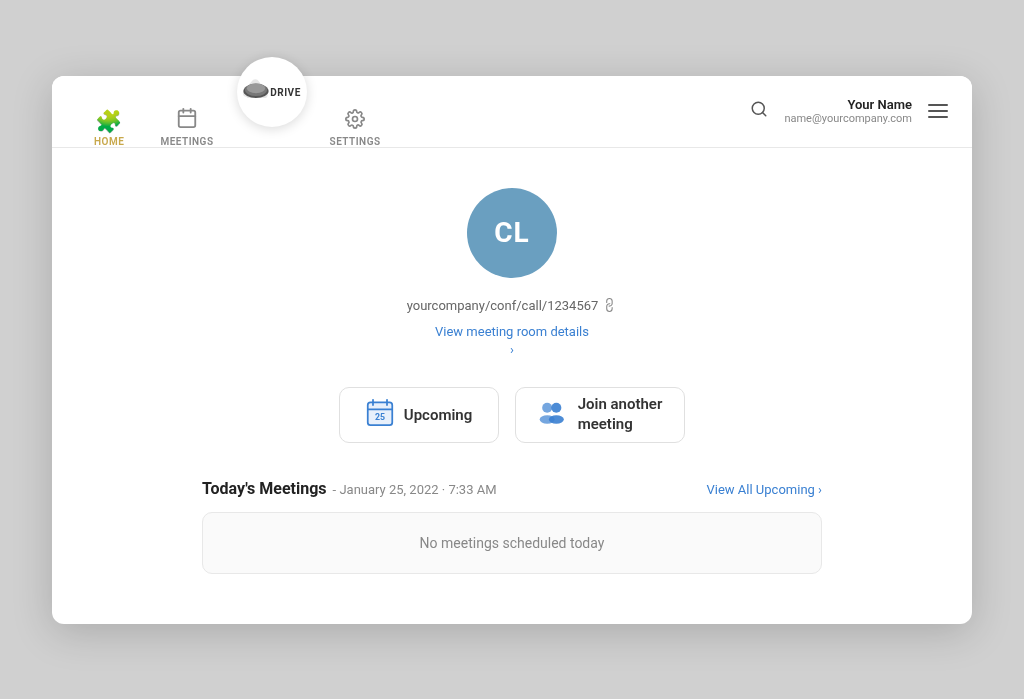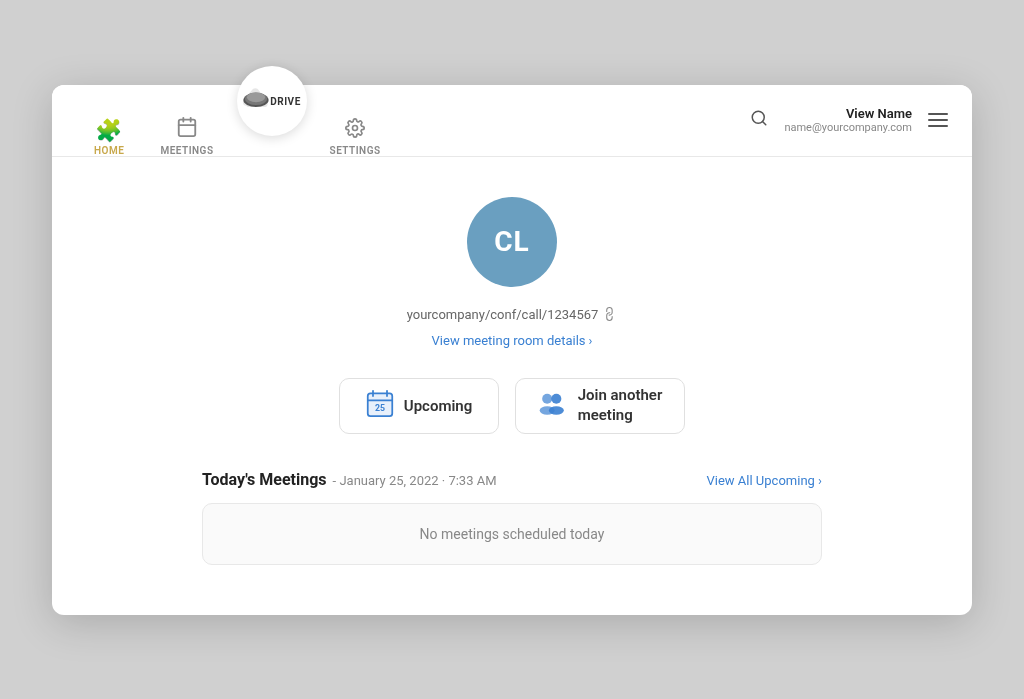--- a/index.html
+++ b/index.html
@@ -188,20 +188,21 @@
     }
     .view-details-link {
       font-size: 13px;
       color: #3a80d2;
       cursor: pointer;
       text-decoration: none;
       margin-bottom: 30px;
       display: flex;
       align-items: center;
       gap: 3px;
+      flex-direction: column;
     }
 
     
     .actions-row {
       display: flex;
       gap: 16px;
       margin-bottom: 36px;
       align-items: center;
     }
 
@@ -370,21 +371,21 @@
     </div>
 
     <div class="nav-right">
       <button class="search-icon-btn">
         <svg width="18" height="18" viewBox="0 0 24 24" fill="none" stroke="#555" stroke-width="2" stroke-linecap="round" stroke-linejoin="round">
           <circle cx="11" cy="11" r="8"></circle>
           <line x1="21" y1="21" x2="16.65" y2="16.65"></line>
         </svg>
       </button>
       <div class="user-info">
-        <div class="user-name">View Name</div>
+        <div class="user-name">Your Name</div>
         <div class="user-email">name@yourcompany.com</div>
       </div>
       <button class="menu-icon-btn">
         <div class="hamburger-line"></div>
         <div class="hamburger-line"></div>
         <div class="hamburger-line"></div>
       </button>
     </div>
   </div>
 

